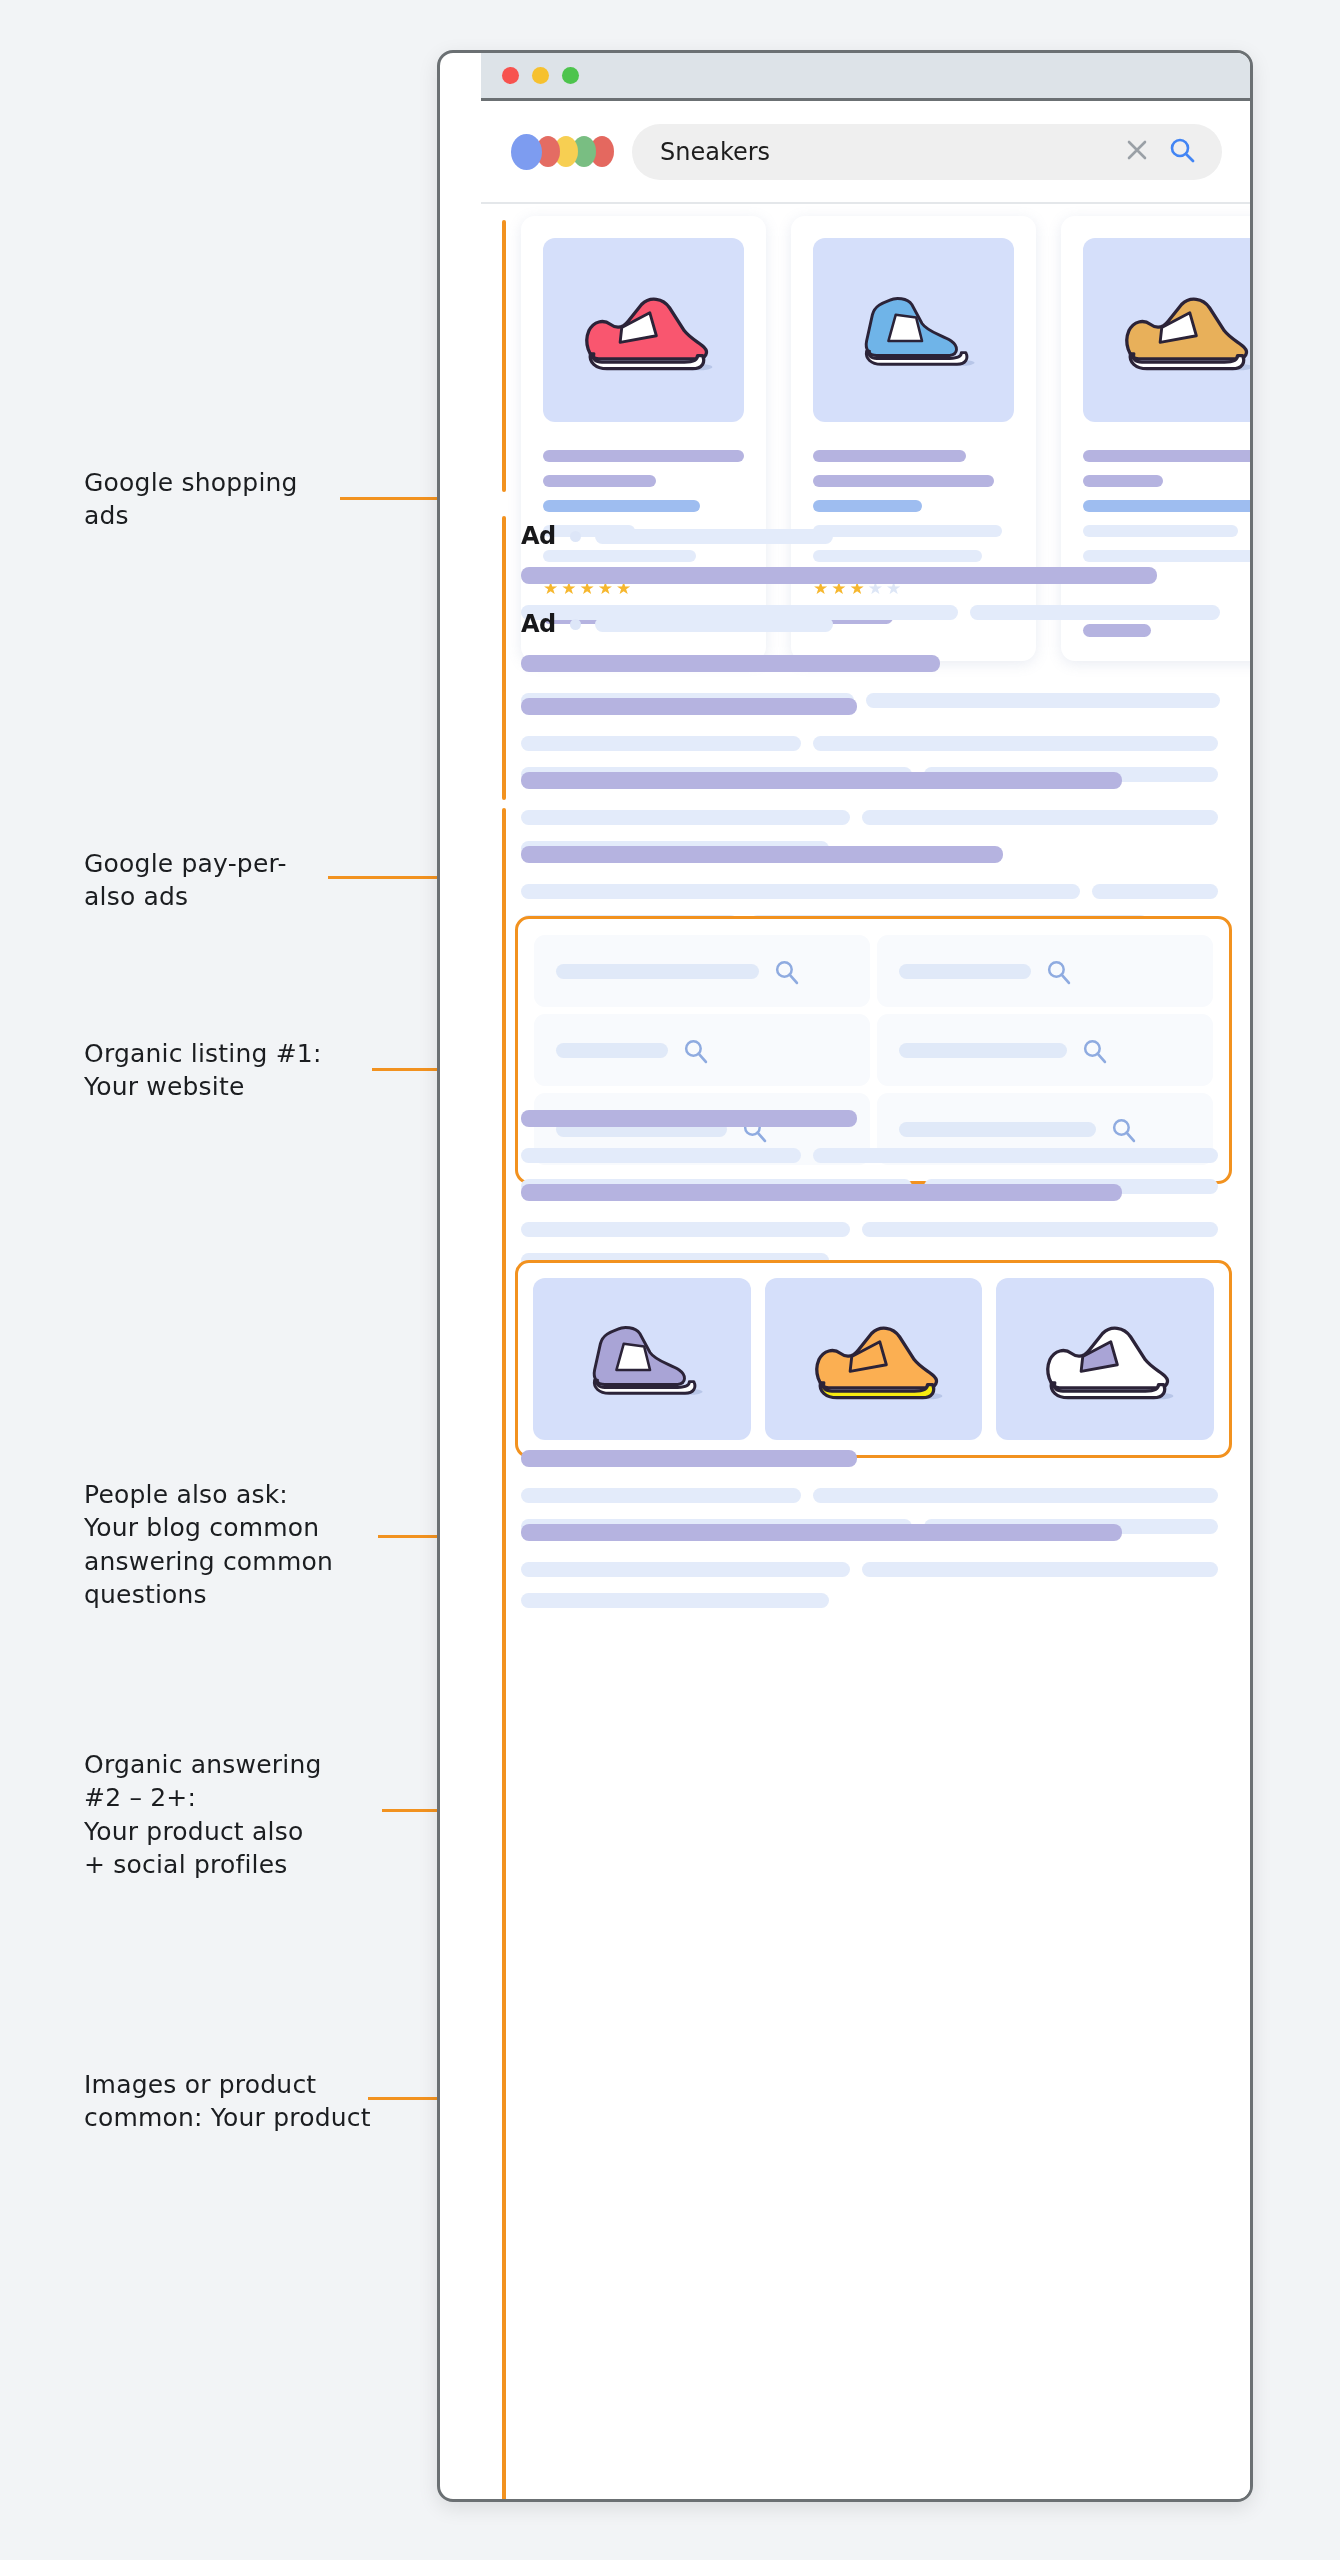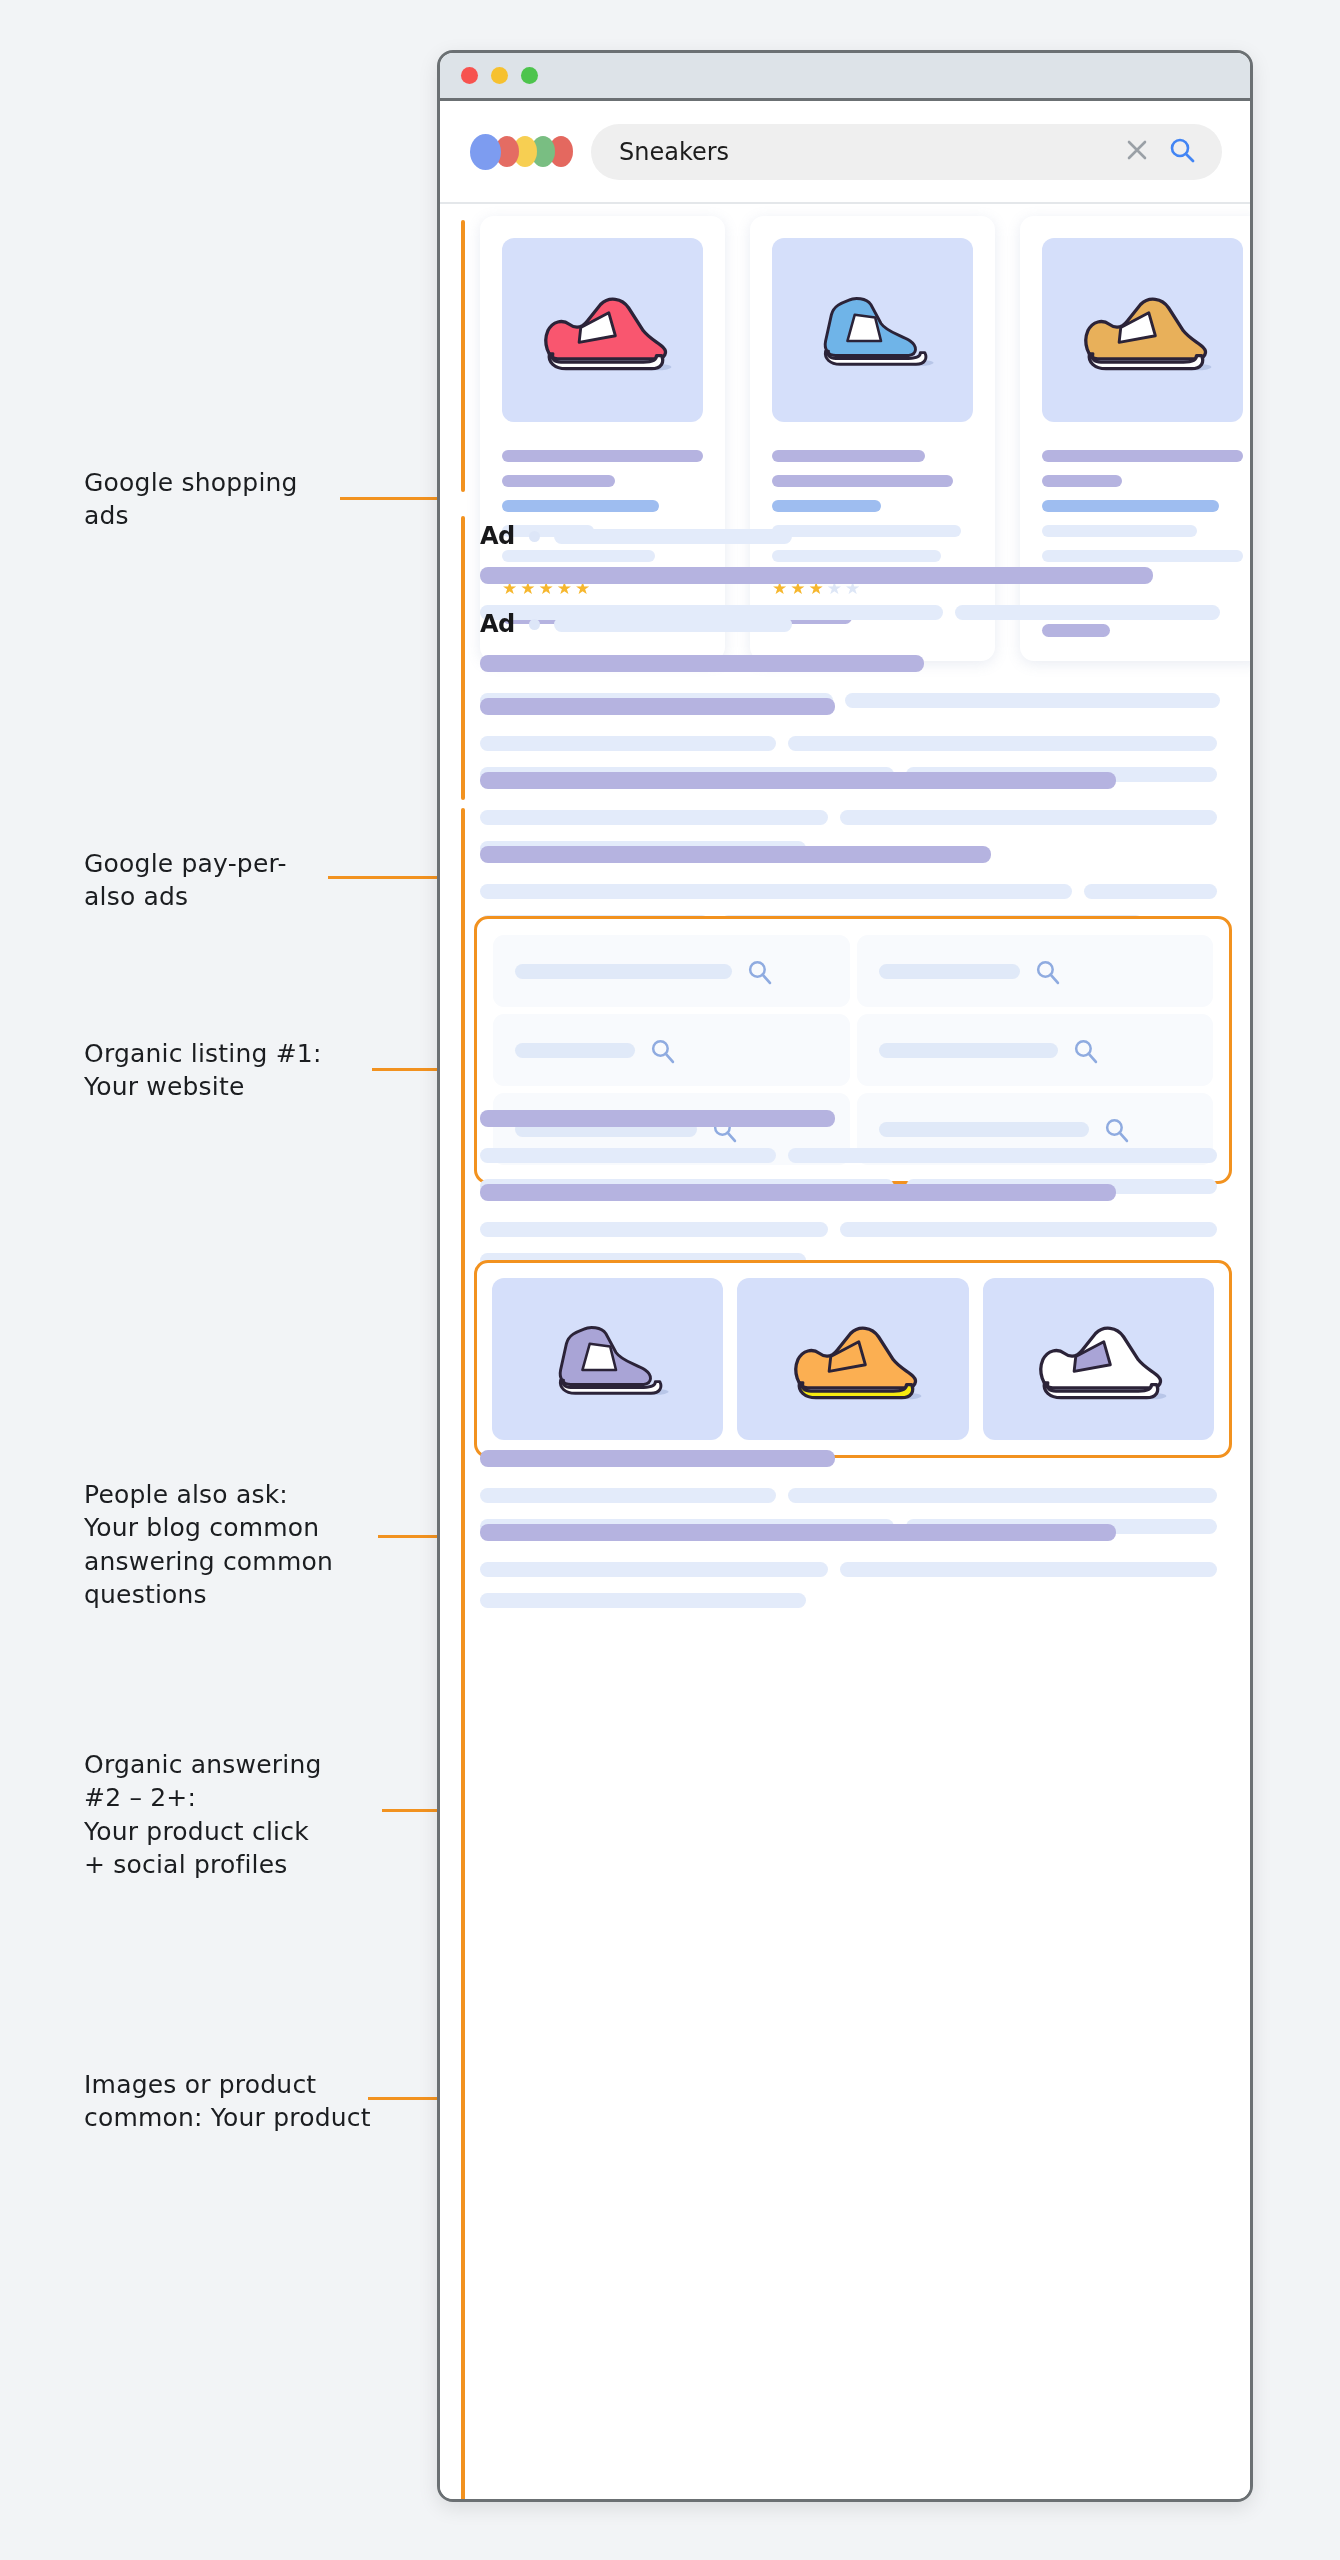--- a/index.html
+++ b/index.html
@@ -31,20 +31,21 @@
   
   .window {
     position: absolute;
     left: 437px; top: 50px;
     width: 816px; height: 2452px;
     background: #ffffff;
     border: 3px solid #6b7073;
     border-radius: 16px;
     box-shadow: 0 6px 20px rgba(0,0,0,.10);
     overflow: hidden;
+    padding-left: 41px;
   }
   .titlebar {
     height: 48px;
     background: #dde3e8;
     border-bottom: 3px solid #6b7073;
     display: flex; align-items: center;
     padding-left: 21px; gap: 13px;
   }
   .dot { width: 17px; height: 17px; border-radius: 50%; }
   .dot.red    { background: #f7534f; }
@@ -208,21 +209,21 @@
       <div class="annot" style="top: 1478px;">
         <div>People also ask:</div>
         <div>Your blog common</div>
         <div>answering common</div>
         <div>questions</div>
       </div>
       <div class="lead" style="top: 1535px; left: 378px; width: 85px;"></div>
       <div class="annot" style="top: 1748px;">
         <div>Organic answering</div>
         <div>#2 – 2+:</div>
-        <div>Your product click</div>
+        <div>Your product also</div>
         <div>+ social profiles</div>
       </div>
       <div class="lead" style="top: 1809px; left: 382px; width: 81px;"></div>
       <div class="annot" style="top: 2068px;">
         <div>Images or product</div>
         <div>common: Your product</div>
       </div>
       <div class="lead" style="top: 2097px; left: 368px; width: 95px;"></div>
     </div>
 

